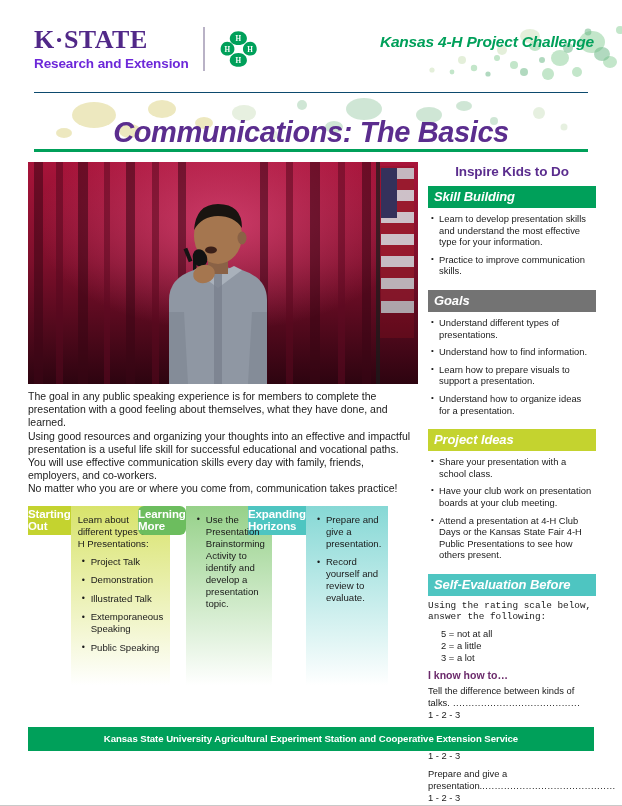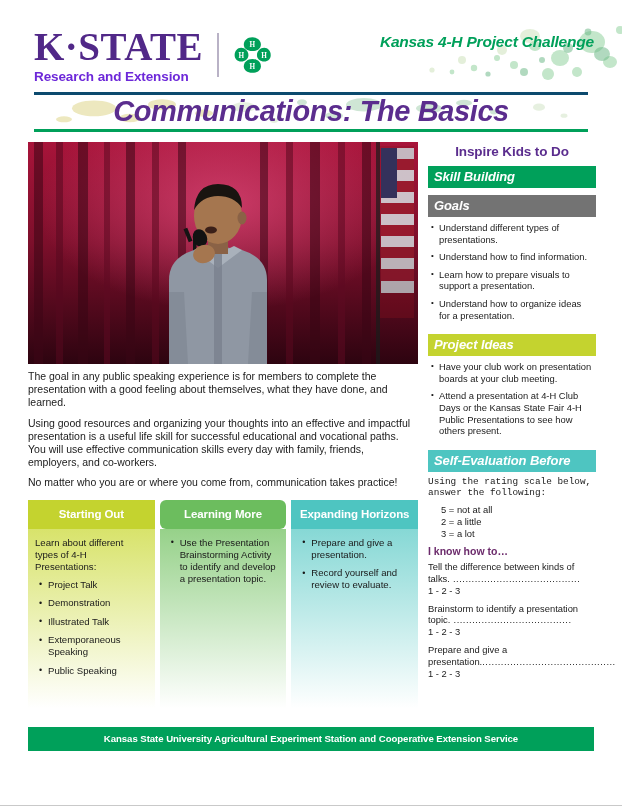--- a/index.html
+++ b/index.html
@@ -21,21 +21,21 @@
   
   .header { position:relative; height:92px; }
   .logo-block {
     position:absolute; left:34px; top:27px;
     display:flex; align-items:center;
   }
   .kstate-wordmark {
     color:#512888;
     font-family:"Liberation Serif", serif;
     font-weight:bold;
-    font-size:39px;
+    font-size:26px;
     letter-spacing:.5px;
     line-height:1;
   }
   .kstate-sub {
     color:#6d28d9;
     font-size:13.5px;
     font-weight:bold;
     line-height:1;
     margin-top:4px;
     letter-spacing:-.1px;
@@ -54,24 +54,24 @@
     letter-spacing:-.2px;
   }
 
   
   .splatter { position:absolute; right:0; top:10px; width:330px; height:80px; opacity:.85; }
 
   
   .title-band {
     position:relative;
     margin:0 34px 0 34px;
-    height:40px;
-    border-top:3px solid #0c4a6e;
+    height:60px;
+    border-top:1px solid #0c4a6e;
     border-bottom:3px solid #00a05a;
-    display:flex; align-items:flex-start; justify-content:center;
+    display:flex; align-items:flex-end; justify-content:center;
     overflow:hidden;
   }
   .title-band .band-splatter {
     position:absolute; inset:0; width:100%; height:100%;
   }
   .title-text {
     position:relative;
     color:#5b2d8e;
     font-size:29px;
     font-weight:bold; font-style:italic;
@@ -92,31 +92,30 @@
   
   .photo {
     width:390px; height:222px;
     position:relative; overflow:hidden;
     display:block;
   }
 
   .para {
     font-size:10.5px;
     line-height:13.2px;
-    margin-top:7px;
     color:#1a1a1a;
   }
   .para:first-of-type { margin-top:6px; }
 
   
   .tri-table {
     display:flex; gap:5px;
     margin-top:10px;
   }
-  .tri-col { width:127px; display:flex; flex-direction:column; }
+  .tri-col { width:105px; display:flex; }
   .tri-head {
     height:29px;
     display:flex; align-items:center; justify-content:center;
     color:#fff; font-weight:bold; font-size:11.5px;
     letter-spacing:-.1px;
   }
   .tri-body {
     height:195px;
     padding:8px 7px 0 7px;
     font-size:9.6px;
@@ -413,33 +412,38 @@
           </div>
         </div>
       </div>
     </div>
 
     <div class="right-col">
 
       <div class="inspire">Inspire Kids to Do</div>
 
       <div class="sec-head sec-skill">Skill Building</div>
+      <ul class="sec-list">
+        <li>Learn to develop presentation skills and understand the most effective type for your information.</li>
+        <li>Practice to improve communication skills.</li>
+      </ul>
       <div class="sec-gap"></div>
 
       <div class="sec-head sec-goals">Goals</div>
       <ul class="sec-list">
         <li>Understand different types of presentations.</li>
         <li>Understand how to find information.</li>
         <li>Learn how to prepare visuals to support a presentation.</li>
         <li>Understand how to organize ideas for a presentation.</li>
       </ul>
       <div class="sec-gap"></div>
 
       <div class="sec-head sec-ideas">Project Ideas</div>
       <ul class="sec-list">
+        <li>Share your presentation with a school class.</li>
         <li>Have your club work on presentation boards at your club meeting.</li>
         <li>Attend a presentation at 4-H Club Days or the Kansas State Fair 4-H Public Presentations to see how others present.</li>
       </ul>
       <div class="sec-gap"></div>
 
       <div class="sec-head sec-eval">Self-Evaluation Before</div>
       <div class="eval-intro">Using the rating scale below, answer the following:</div>
       <div class="scale">
         <div>5 = not at all</div>
         <div>2 = a little</div>

